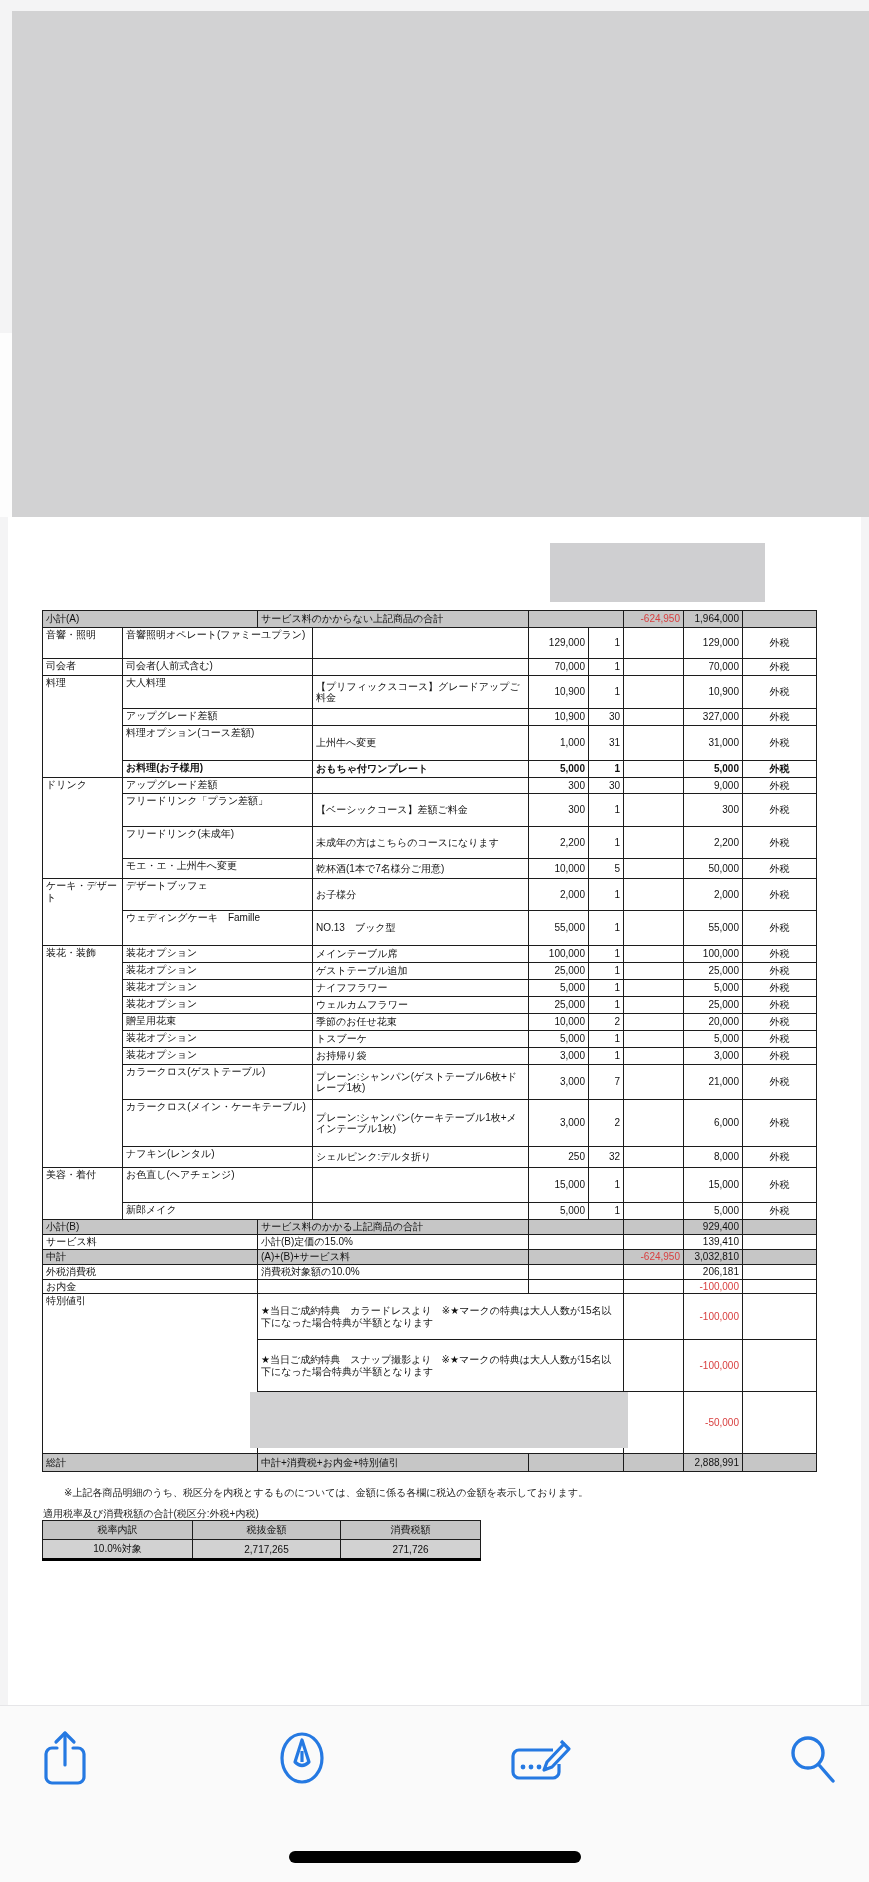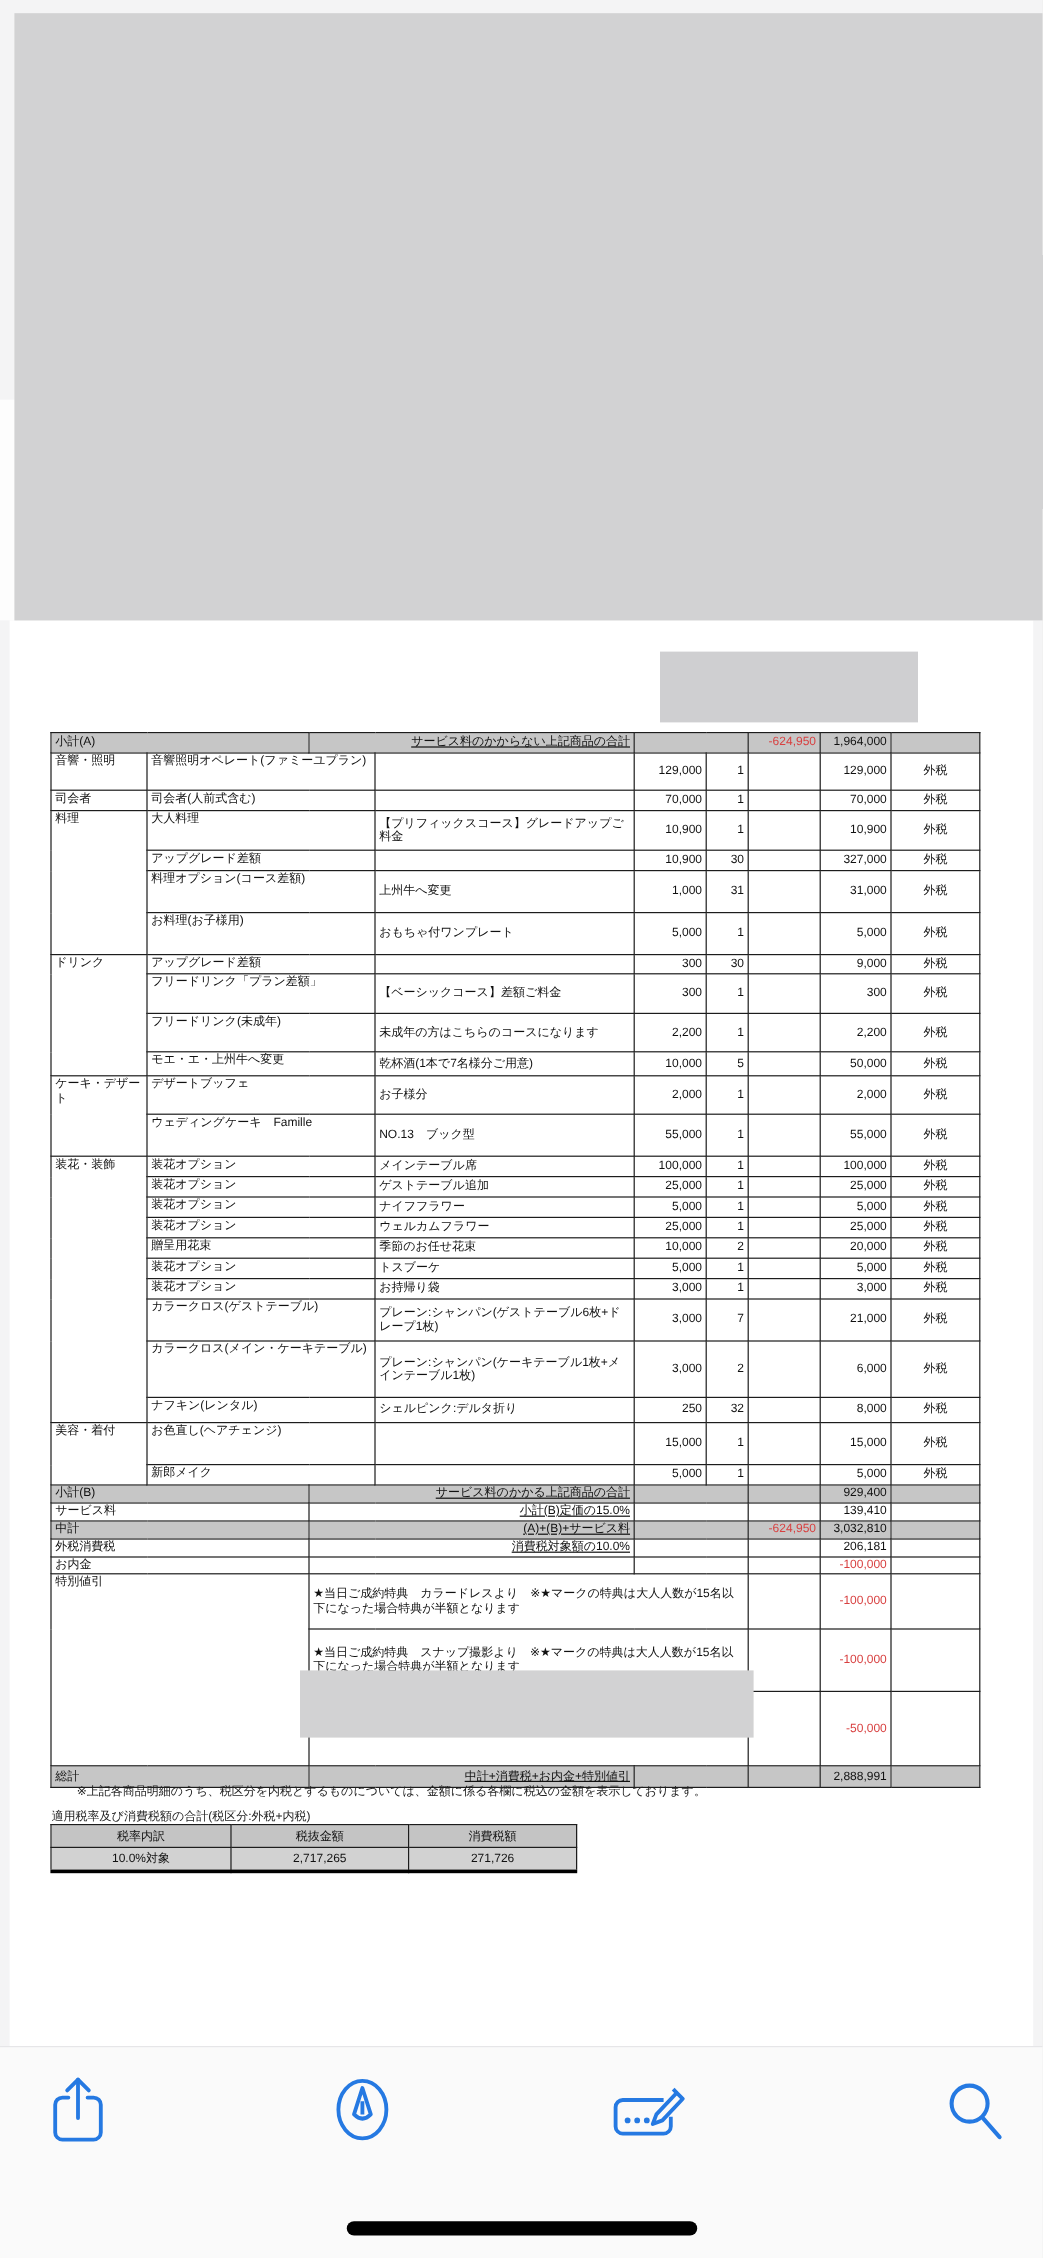--- a/index.html
+++ b/index.html
@@ -25,21 +25,21 @@
   table.invoice td{
     border:1px solid #1c1c1c;font-size:10px;line-height:11.5px;
     padding:1px 3px;overflow:hidden;background:#fff;word-break:break-all;
   }
   tr.gray td{background:#c6c6c6;}
   td.c-cat,td.c-item{text-align:left;vertical-align:top;}
   td.c-desc{text-align:left;vertical-align:middle;font-size:9.5px;}
   td.c-unit,td.c-qty,td.c-disc,td.c-amt{text-align:right;vertical-align:middle;}
   td.c-tax{text-align:center;vertical-align:middle;}
   td.c-label{text-align:left;vertical-align:middle;}
-  td.c-formula{text-align:right;vertical-align:middle;text-decoration:underline;}
+  td.c-formula{text-align:left;vertical-align:middle;}
   td.c-slabel{text-align:left;vertical-align:top;}
   td.c-sdesc{text-align:left;vertical-align:middle;line-height:13px;padding:2px 6px;}
   td.red{color:#d84040;}
   
   .footnote{position:absolute;left:64px;top:1486px;font-size:10px;color:#222;z-index:3;}
   .tax-title{position:absolute;left:43px;top:1507px;font-size:10px;color:#222;z-index:3;text-align:right;}
   table.taxtable{
     position:absolute;left:42px;top:1520px;width:438px;z-index:3;
     border-collapse:collapse;table-layout:fixed;border-bottom:3px solid #000;
   }
@@ -128,21 +128,21 @@
         </tr>
         <tr style="height: 35px;">
           <td class="c-item" colspan="2">料理オプション(コース差額)</td>
           <td class="c-desc">上州牛へ変更</td>
           <td class="c-unit">1,000</td>
           <td class="c-qty">31</td>
           <td class="c-disc"></td>
           <td class="c-amt">31,000</td>
           <td class="c-tax">外税</td>
         </tr>
-        <tr style="height: 35px;">
+        <tr style="height: 17px; font-weight: bold;">
           <td class="c-item" colspan="2">お料理(お子様用)</td>
           <td class="c-desc">おもちゃ付ワンプレート</td>
           <td class="c-unit">5,000</td>
           <td class="c-qty">1</td>
           <td class="c-disc"></td>
           <td class="c-amt">5,000</td>
           <td class="c-tax">外税</td>
         </tr>
         <tr style="height: 16px;">
           <td class="c-cat" rowspan="4">ドリンク</td>

